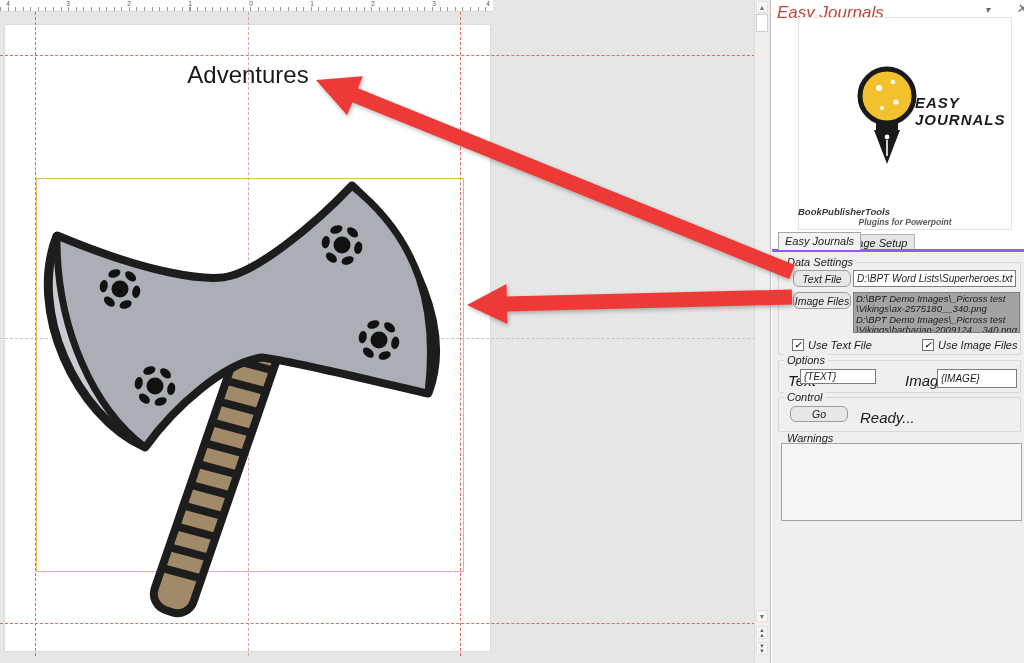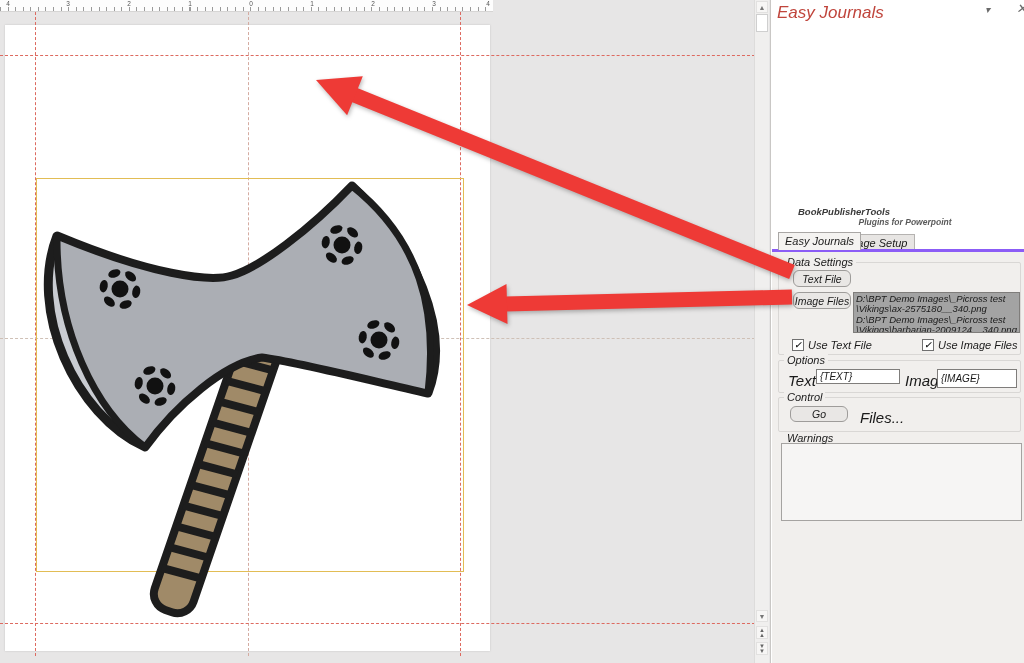--- a/index.html
+++ b/index.html
@@ -77,20 +77,21 @@
 
   <div class="abs vguide" style="left:35px"></div>
   <div class="abs vguide center" style="left:248px"></div>
   <div class="abs vguide" style="left:460px"></div>
   <div class="abs hguide" style="top:55px"></div>
   <div class="abs hguide center" style="top:338px"></div>
   <div class="abs hguide" style="top:623px"></div>
 
   <div id="imgbox" class="abs"></div>
 
+  <div id="slide-title" class="abs">Adventures</div>
 
   <svg id="axe" class="abs" width="520" height="663" viewBox="0 0 520 663">
     <defs>
       <g id="star">
         <circle r="8.5" fill="#111"></circle>
         <ellipse transform="rotate(10)  translate(16.5,0)" rx="4" ry="6.3" fill="#111"></ellipse>
         <ellipse transform="rotate(70)  translate(16.5,0)" rx="4" ry="6.3" fill="#111"></ellipse>
         <ellipse transform="rotate(130) translate(16.5,0)" rx="4" ry="6.3" fill="#111"></ellipse>
         <ellipse transform="rotate(190) translate(16.5,0)" rx="4" ry="6.3" fill="#111"></ellipse>
         <ellipse transform="rotate(250) translate(16.5,0)" rx="4" ry="6.3" fill="#111"></ellipse>
@@ -143,58 +144,74 @@
         <span>▼</span>
       </div>
   </div>
 </div>
 
 <div id="panel" class="abs">
   <div id="pane-title" class="abs">Easy Journals</div>
   <div id="pane-chevron" class="abs">▾</div>
   <div id="pane-close" class="abs">✕</div>
 
+  <div id="logo-box" class="abs">
+    <svg width="212" height="170" viewBox="0 0 212 170">
+      <circle cx="88" cy="78" r="27" fill="#f2c12e" stroke="#1a1a1a" stroke-width="5"></circle>
+      <circle cx="80" cy="70" r="3" fill="#fff"></circle>
+      <circle cx="94" cy="64" r="2.2" fill="#fff"></circle>
+      <circle cx="97" cy="84" r="2.6" fill="#fff"></circle>
+      <circle cx="83" cy="90" r="2" fill="#fff"></circle>
+      <rect x="77" y="105" width="22" height="7" fill="#1a1a1a"></rect>
+      <path d="M75,112 L101,112 L88,146 Z" fill="#1a1a1a"></path>
+      <circle cx="88" cy="119" r="2.4" fill="#fff"></circle>
+      <line x1="88" y1="122" x2="88" y2="138" stroke="#fff" stroke-width="1.6"></line>
+      <text x="116" y="90" font-family="Liberation Sans, sans-serif" font-size="15" font-weight="bold" fill="#1b1b1b" letter-spacing="1">EASY</text>
+      <text x="116" y="107" font-family="Liberation Sans, sans-serif" font-size="15" font-weight="bold" fill="#1b1b1b" letter-spacing="1">JOURNALS</text>
+    </svg>
+  </div>
   <div id="brand1" class="abs">BookPublisherTools</div>
   <div id="brand2" class="abs">Plugins for Powerpoint</div>
 
   <div id="tab1" class="tab">Easy Journals</div>
   <div id="tab2" class="tab">Page Setup</div>
 
   <div id="pane-content" class="abs">
 
     <div class="grp" style="left:6px;top:10px;width:241px;height:91px"></div>
     <div class="grplabel" style="left:12px;top:4px">Data Settings</div>
     <div class="wbtn" style="left:21px;top:18px;width:58px;height:17px;line-height:16px">Text File</div>
+    <div class="winput" style="left:81px;top:18px;width:163px;height:17px">D:\BPT Word Lists\Superheroes.txt</div>
     <div class="wbtn" style="left:21px;top:40px;width:58px;height:17px;line-height:16px">Image Files</div>
     <div id="mlist" style="top:40px">
       <div>D:\BPT Demo Images\_Picross test</div>
       <div>\Vikings\ax-2575180__340.png</div>
       <div>D:\BPT Demo Images\_Picross test</div>
       <div>\Vikings\barbarian-2009124__340.png</div>
     </div>
     <div class="cb" style="left:20px;top:87px">
       <span class="cbbox">✓</span>
       <span>Use Text File</span>
     </div>
     <div class="cb" style="left:150px;top:87px">
       <span class="cbbox">✓</span>
       <span>Use Image Files</span>
     </div>
 
     <div class="grp" style="left:6px;top:108px;width:241px;height:31px"></div>
     <div class="grplabel" style="left:12px;top:102px">Options</div>
     <div class="wlabel" style="left:16px;top:120px">Text</div>
-    <div class="winput" style="left:44px;top:117px;width:84px;height:15px">{TEXT}</div>
+    <div class="winput" style="left:28px;top:117px;width:76px;height:15px">{TEXT}</div>
     <div class="wlabel" style="left:133px;top:120px">Image</div>
     <div class="winput" style="left:165px;top:117px;width:80px;height:19px">{IMAGE}</div>
 
     <div class="grp" style="left:6px;top:145px;width:241px;height:33px"></div>
     <div class="grplabel" style="left:12px;top:139px">Control</div>
     <div class="wbtn" style="left:18px;top:154px;width:58px;height:16px;line-height:15px">Go</div>
-    <div class="wlabel" style="left:88px;top:157px">Files...</div>
+    <div class="wlabel" style="left:88px;top:157px">Ready...</div>
 
     <div class="grplabel" style="left:12px;top:180px;background:transparent">Warnings</div>
     <div id="warnbox" style="top:191px"></div>
   </div>
 </div>
 
 <svg id="arrows" class="abs" width="1024" height="663" viewBox="0 0 1024 663">
   <g style="filter:drop-shadow(1px 2px 2px rgba(0,0,0,.28))">
     <g>
       <line x1="792" y1="272" x2="352" y2="94" stroke="#ee3a36" stroke-width="15"></line>

